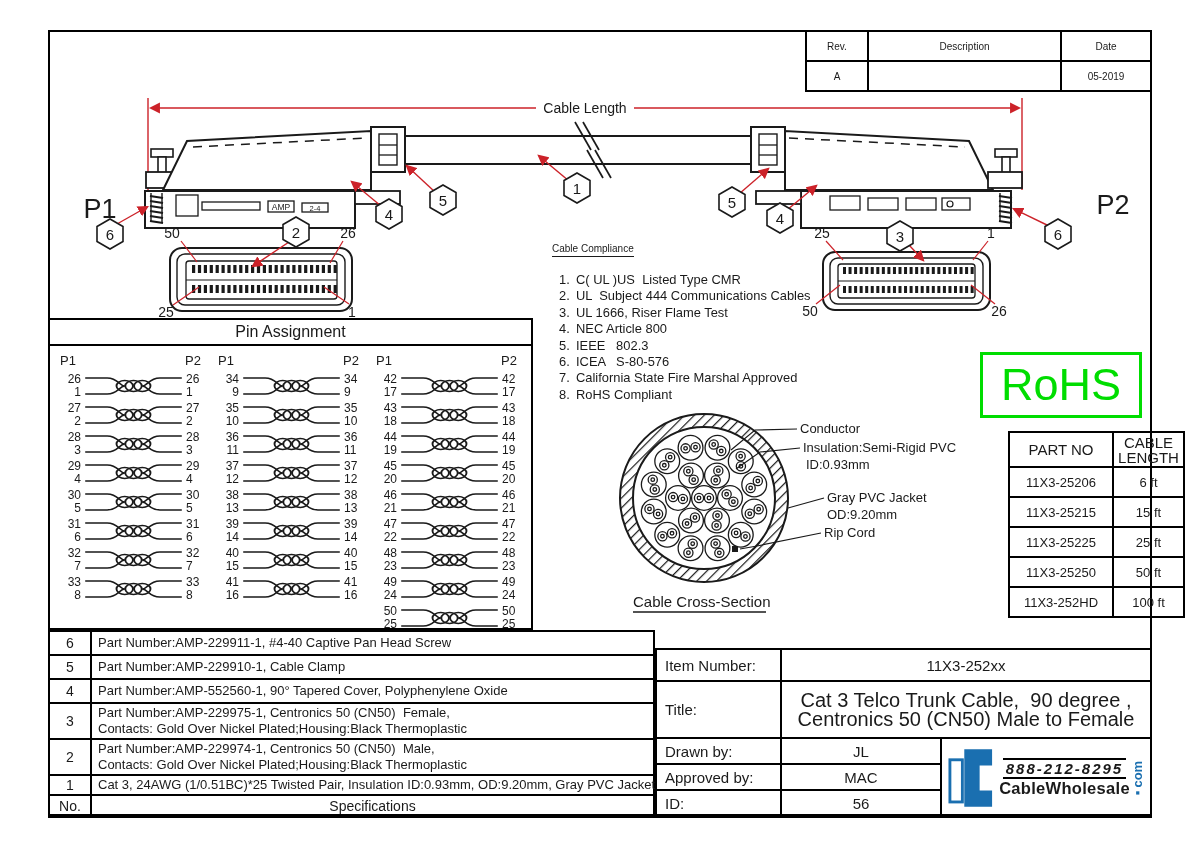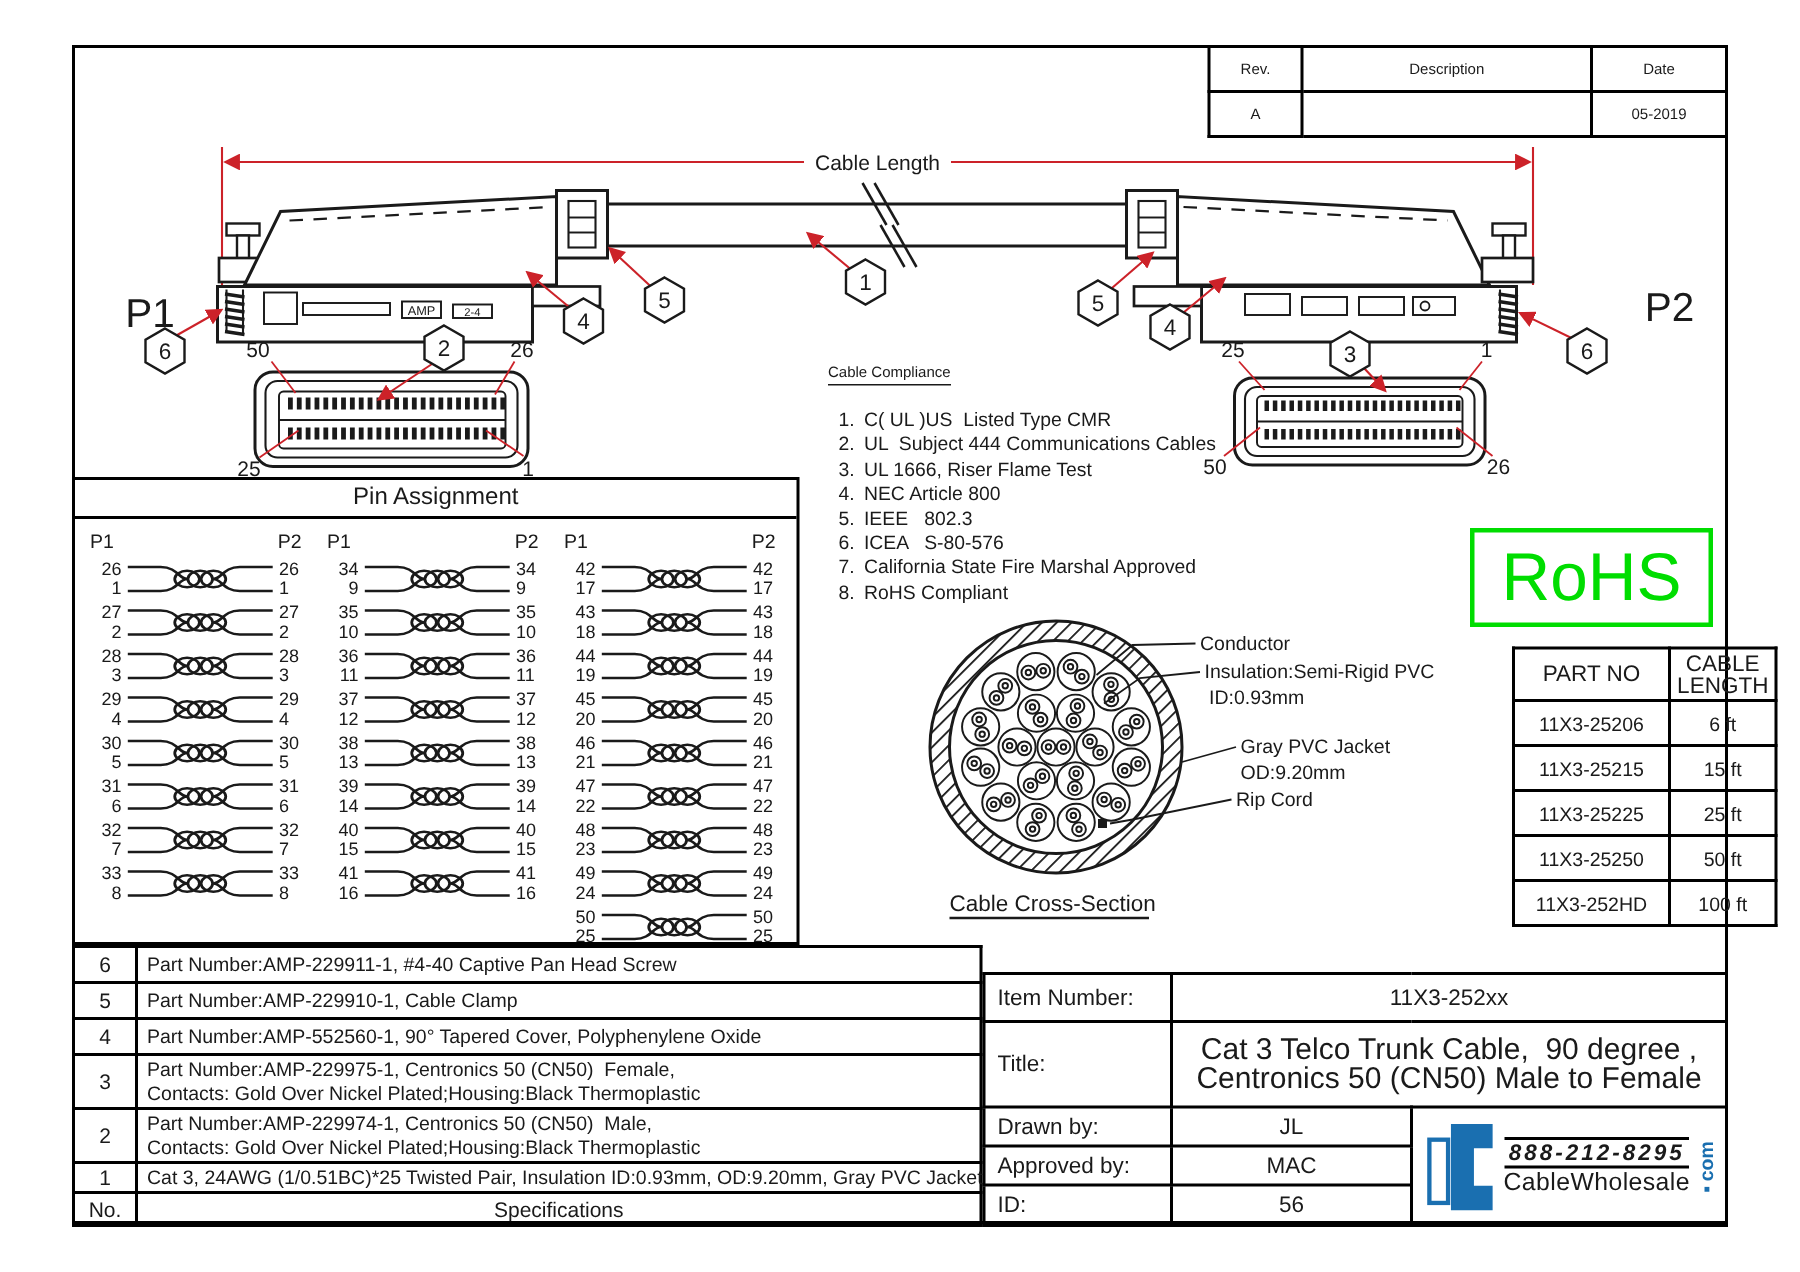--- a/index.html
+++ b/index.html
@@ -62,21 +62,21 @@
   .info-table td{font-size:15px;}
   .info-table td.lab{padding-left:8px;}
   .info-table td.val{text-align:center;}
   .info-table .ttl div{text-align:center;font-size:20px;line-height:19px;white-space:pre;}
 
   
   .logo{position:relative;height:100%;display:flex;align-items:center;justify-content:center;gap:5px;}
   .logo-mid{display:flex;flex-direction:column;align-items:center;margin-right:14px;}
   .phone{font-style:italic;font-weight:700;font-size:15px;letter-spacing:2px;
          border-top:2px solid #000;border-bottom:2px solid #000;padding:0 3px;}
-  .brand{font-weight:400;font-size:16.5px;letter-spacing:.3px;}
+  .brand{font-weight:700;font-size:16.5px;letter-spacing:.3px;}
   .tldwrap{position:absolute;right:-4px;top:50%;transform:translateY(-50%) rotate(-90deg);
            color:#1a6fb0;font-weight:700;font-size:13px;display:flex;align-items:center;gap:3px;}
 </style>
 </head>
 <body>
 
 <div class="page">
 
   <svg id="draw" width="1200" height="848" viewBox="0 0 1200 848">
     <defs>

